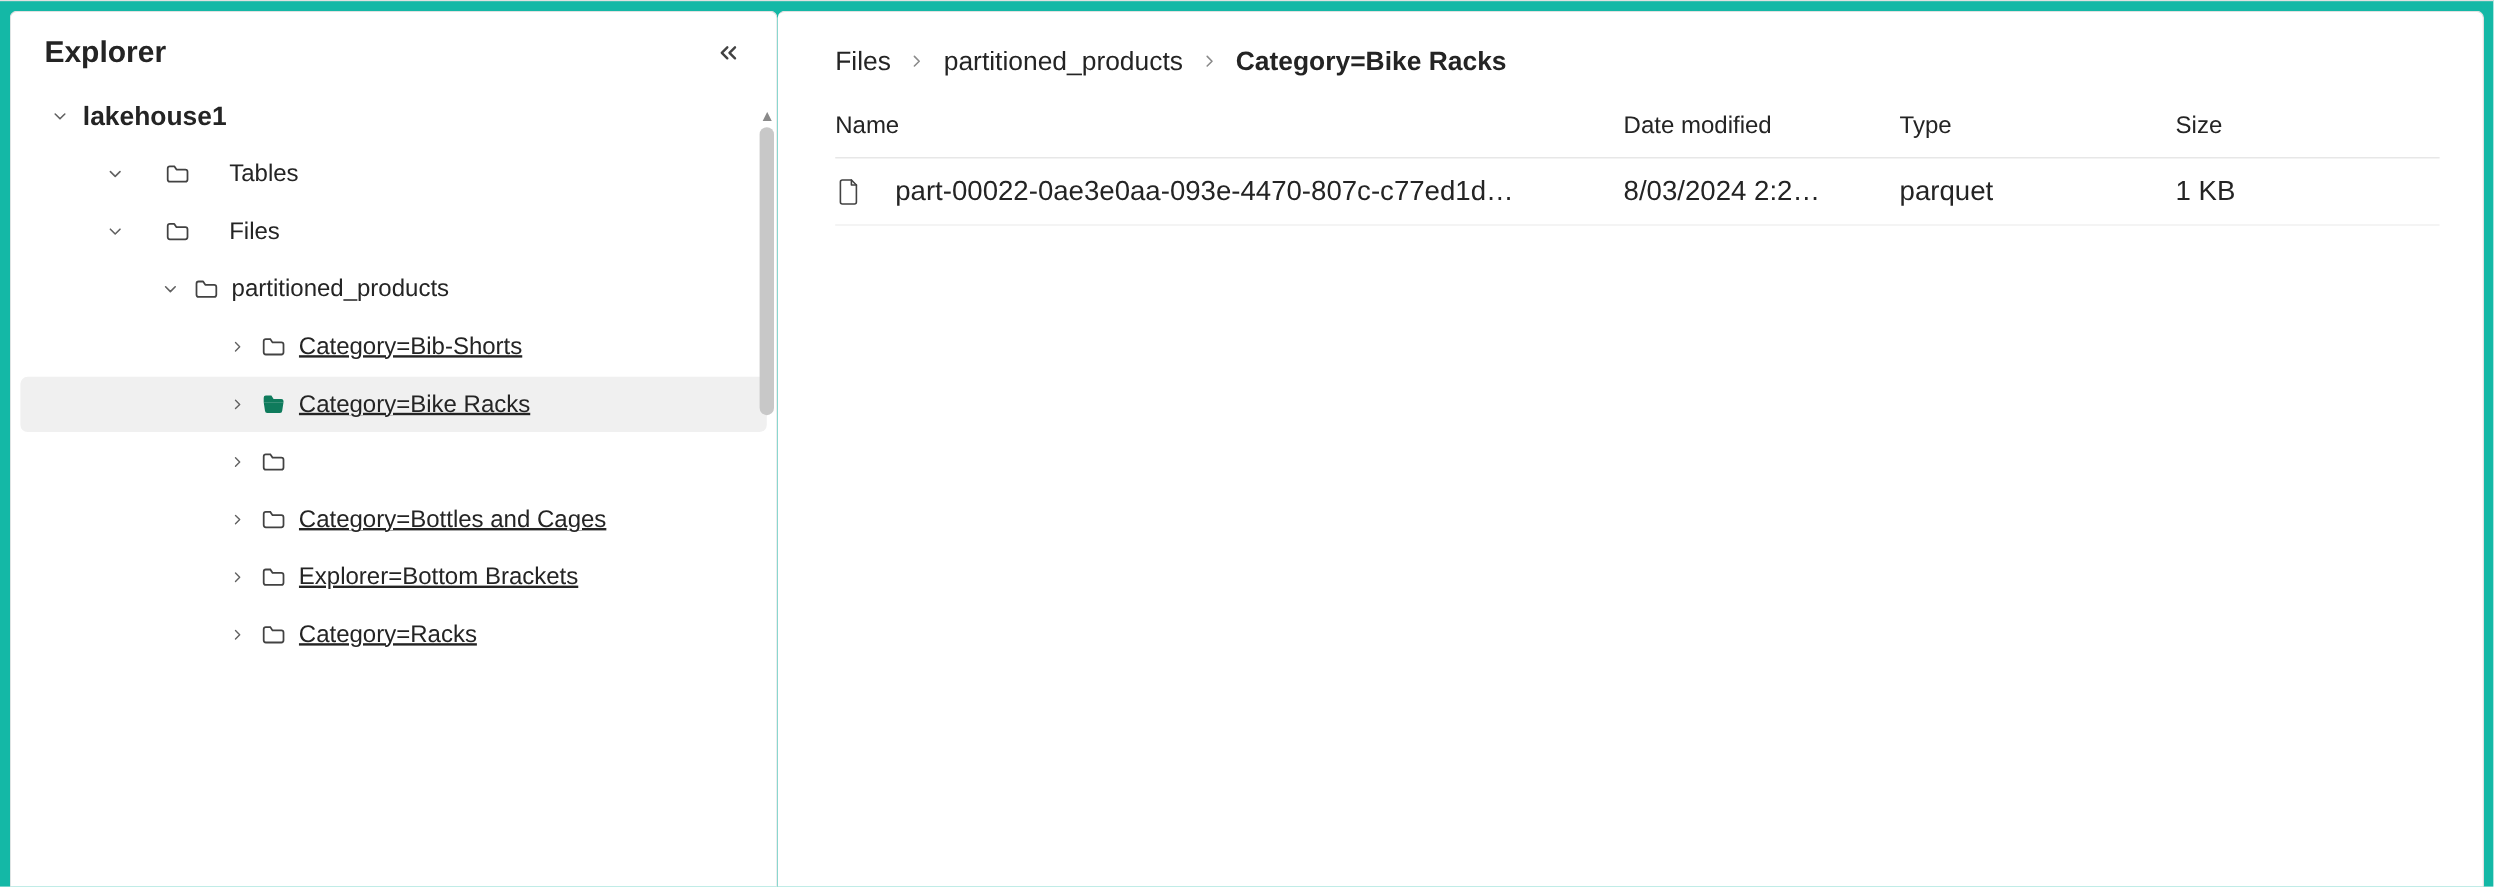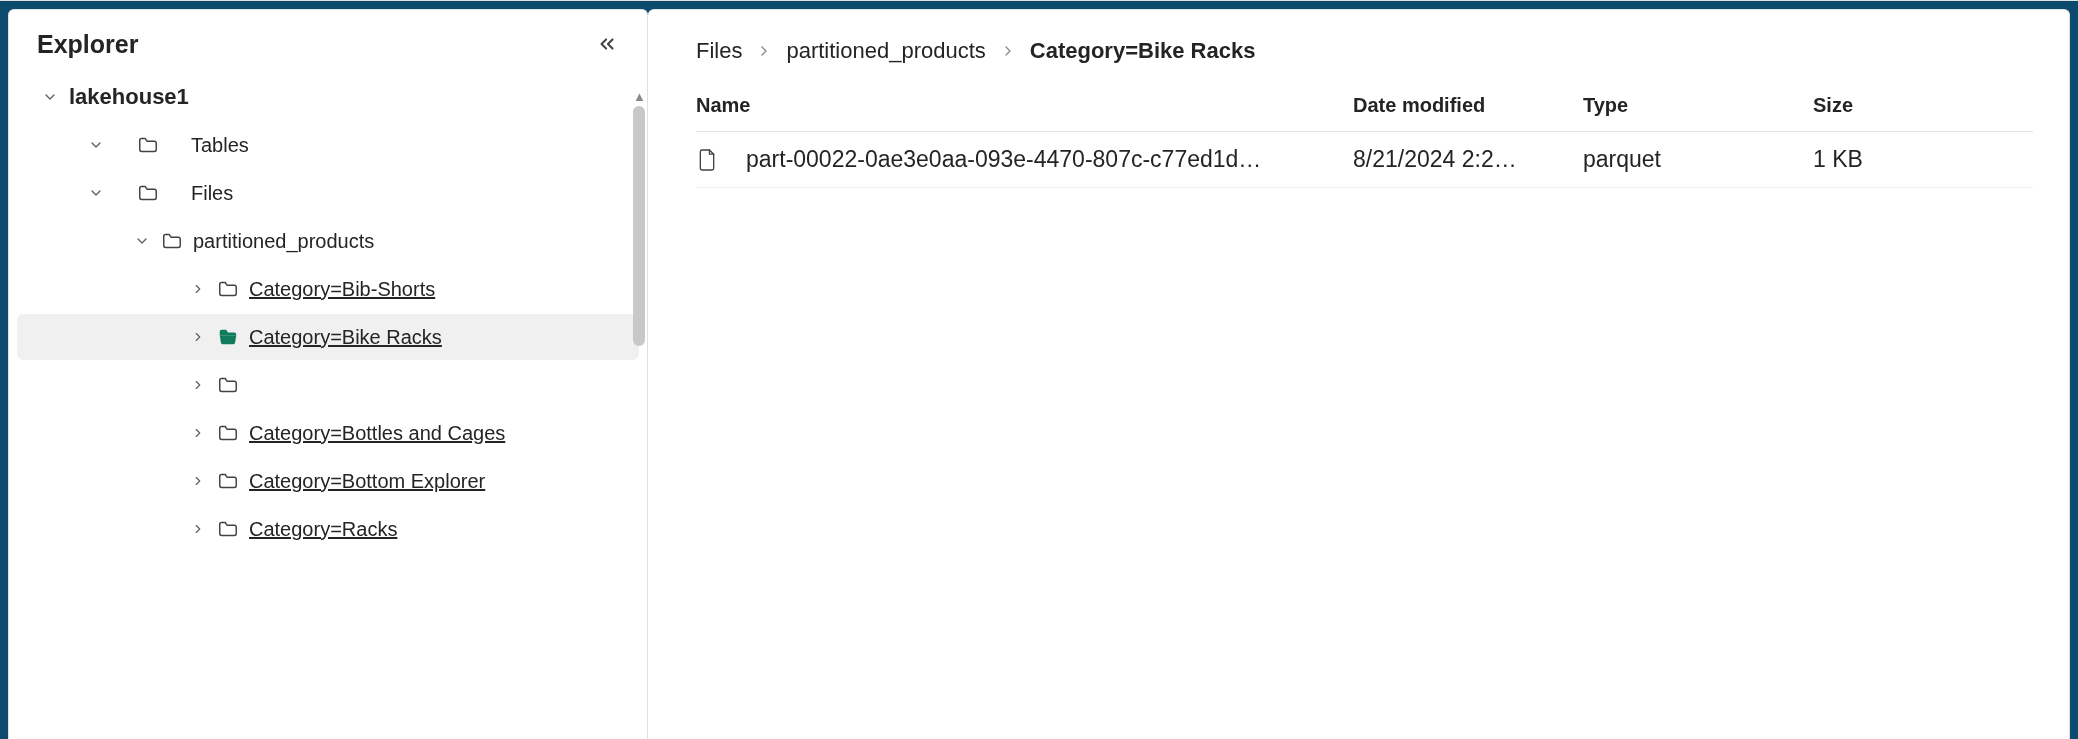--- a/index.html
+++ b/index.html
@@ -10,21 +10,21 @@
     background: #fff;
     width: 2078px;
     height: 739px;
     overflow: hidden;
   }
   .app {
     display: flex;
     width: 100%;
     height: 100%;
     border-top: 1px solid #e1e1e1;
-    background: #0c4a6e;
+    background: #14b8a6;
   }
 
   
   .sidebar {
     width: 640px;
     background: #fff;
     border-right: 1px solid #e1e1e1;
     display: flex;
     flex-direction: column;
     position: relative;
@@ -134,21 +134,21 @@
     width: 100%;
   }
   .thead {
     display: grid;
     grid-template-columns: 1fr 230px 230px 220px;
     padding: 0 0 14px 0;
     border-bottom: 1px solid #e1e1e1;
   }
   .th {
     font-size: 20px;
-    font-weight: 700;
+    font-weight: 400;
     text-align: left;
     color: #242424;
   }
   .trow {
     display: grid;
     grid-template-columns: 1fr 230px 230px 220px;
     align-items: center;
     height: 56px;
     border-bottom: 1px solid #ededed;
     font-size: 23px;
@@ -297,21 +297,21 @@
         <span class="chev">
           <svg width="14" height="14" viewBox="0 0 24 24" fill="none" stroke="currentColor" stroke-width="2" stroke-linecap="round" stroke-linejoin="round">
               <polyline points="9 18 15 12 9 6"></polyline>
             </svg>
         </span>
         <span class="row-icon">
           <svg width="22" height="22" viewBox="0 0 24 24" fill="none" stroke="currentColor" stroke-width="1.6">
               <path d="M3 7a2 2 0 0 1 2-2h4l2 3h8a2 2 0 0 1 2 2v7a2 2 0 0 1-2 2H5a2 2 0 0 1-2-2V7z"></path>
             </svg>
         </span>
-        <span class="row-label">Category=Bottom Explorer</span>
+        <span class="row-label">Explorer=Bottom Brackets</span>
       </div>
 
       <div class="tree-row lvl3">
         <span class="chev">
           <svg width="14" height="14" viewBox="0 0 24 24" fill="none" stroke="currentColor" stroke-width="2" stroke-linecap="round" stroke-linejoin="round">
               <polyline points="9 18 15 12 9 6"></polyline>
             </svg>
         </span>
         <span class="row-icon">
           <svg width="22" height="22" viewBox="0 0 24 24" fill="none" stroke="currentColor" stroke-width="1.6">
@@ -357,20 +357,20 @@
       <div class="trow">
         <div class="cell name-cell">
           <span class="file-icon">
             <svg width="20" height="24" viewBox="0 0 24 28" fill="none" stroke="currentColor" stroke-width="1.6" stroke-linecap="round" stroke-linejoin="round">
                 <path d="M6 2h9l5 5v17a2 2 0 0 1-2 2H6a2 2 0 0 1-2-2V4a2 2 0 0 1 2-2z"></path>
                 <polyline points="15 2 15 7 20 7"></polyline>
               </svg>
           </span>
           <span>part-00022-0ae3e0aa-093e-4470-807c-c77ed1d…</span>
         </div>
-        <div class="cell">8/21/2024 2:2…</div>
+        <div class="cell">8/03/2024 2:2…</div>
         <div class="cell">parquet</div>
         <div class="cell">1 KB</div>
       </div>
     </div>
   </main>
 
 </div>
 
 </body></html>

